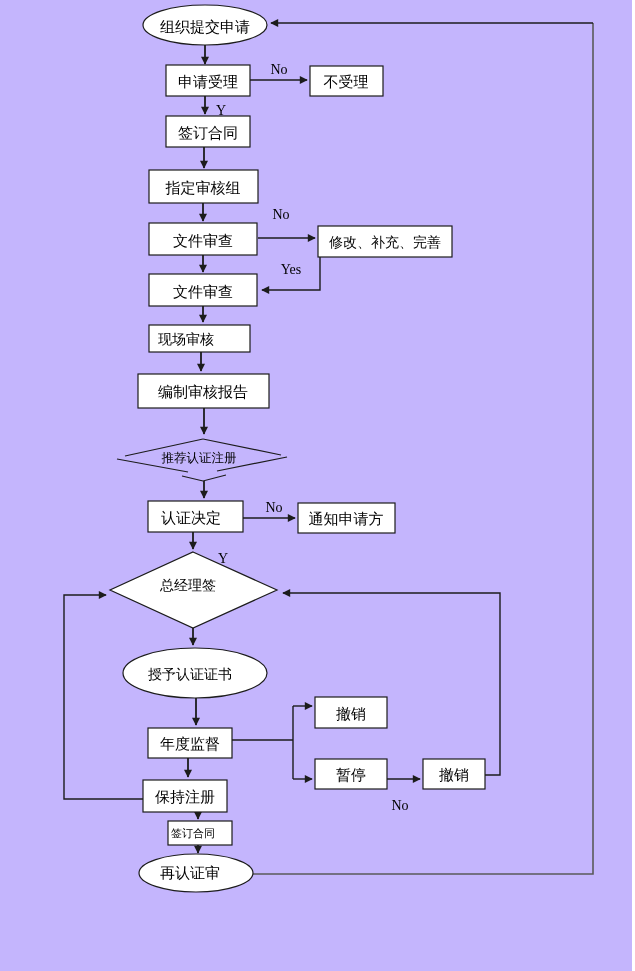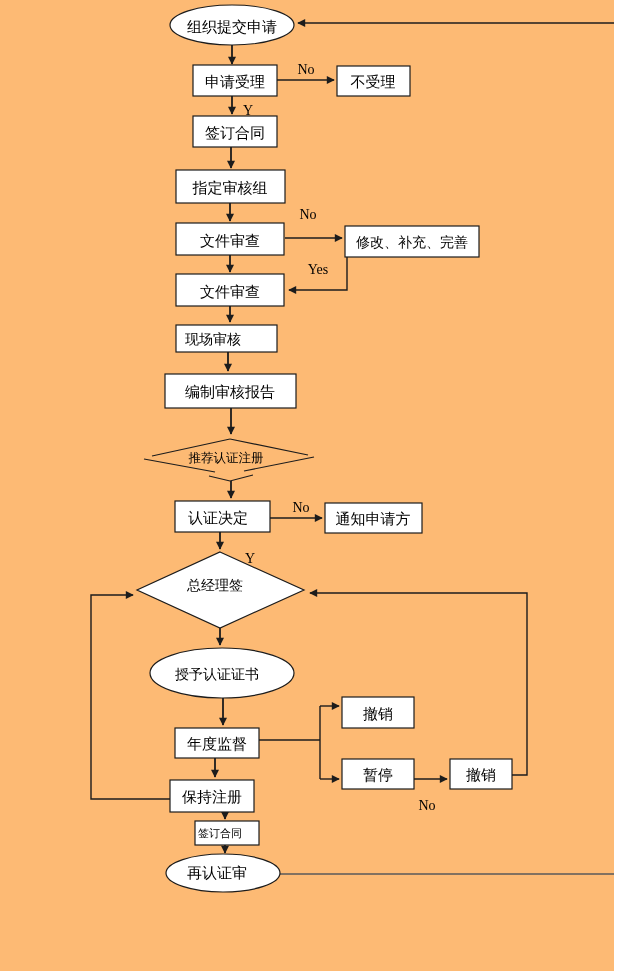--- a/index.html
+++ b/index.html
@@ -1,17 +1,17 @@
 <!DOCTYPE html>
 <html><head>
 <meta charset="utf-8">
 <style>
   html,body{margin:0;padding:0;background:#fff;}
   body{width:635px;height:971px;font-family:"Liberation Sans",sans-serif;}
-  .canvas{position:relative;width:587px;height:971px;background:#fdba74;overflow:hidden;padding-left:27px;}
+  .canvas{position:relative;width:632px;height:971px;background:#c4b5fd;overflow:hidden;}
   svg{display:block;}
   .shape{fill:#ffffff;stroke:#1c1c1c;stroke-width:1.2;}
   .edge{fill:none;stroke:#1c1c1c;stroke-width:1.4;}
   .edge-v{stroke-width:1.8;}
   .edge-loop{stroke:#5a5a5a;stroke-width:1.6;}
   .seg{fill:none;stroke:#1c1c1c;stroke-width:1.2;}
   text{fill:#000000;font-family:"Liberation Sans",sans-serif;}
   .t15{font-size:15px;}
   .t14{font-size:14px;}
   .t12{font-size:12.5px;}

